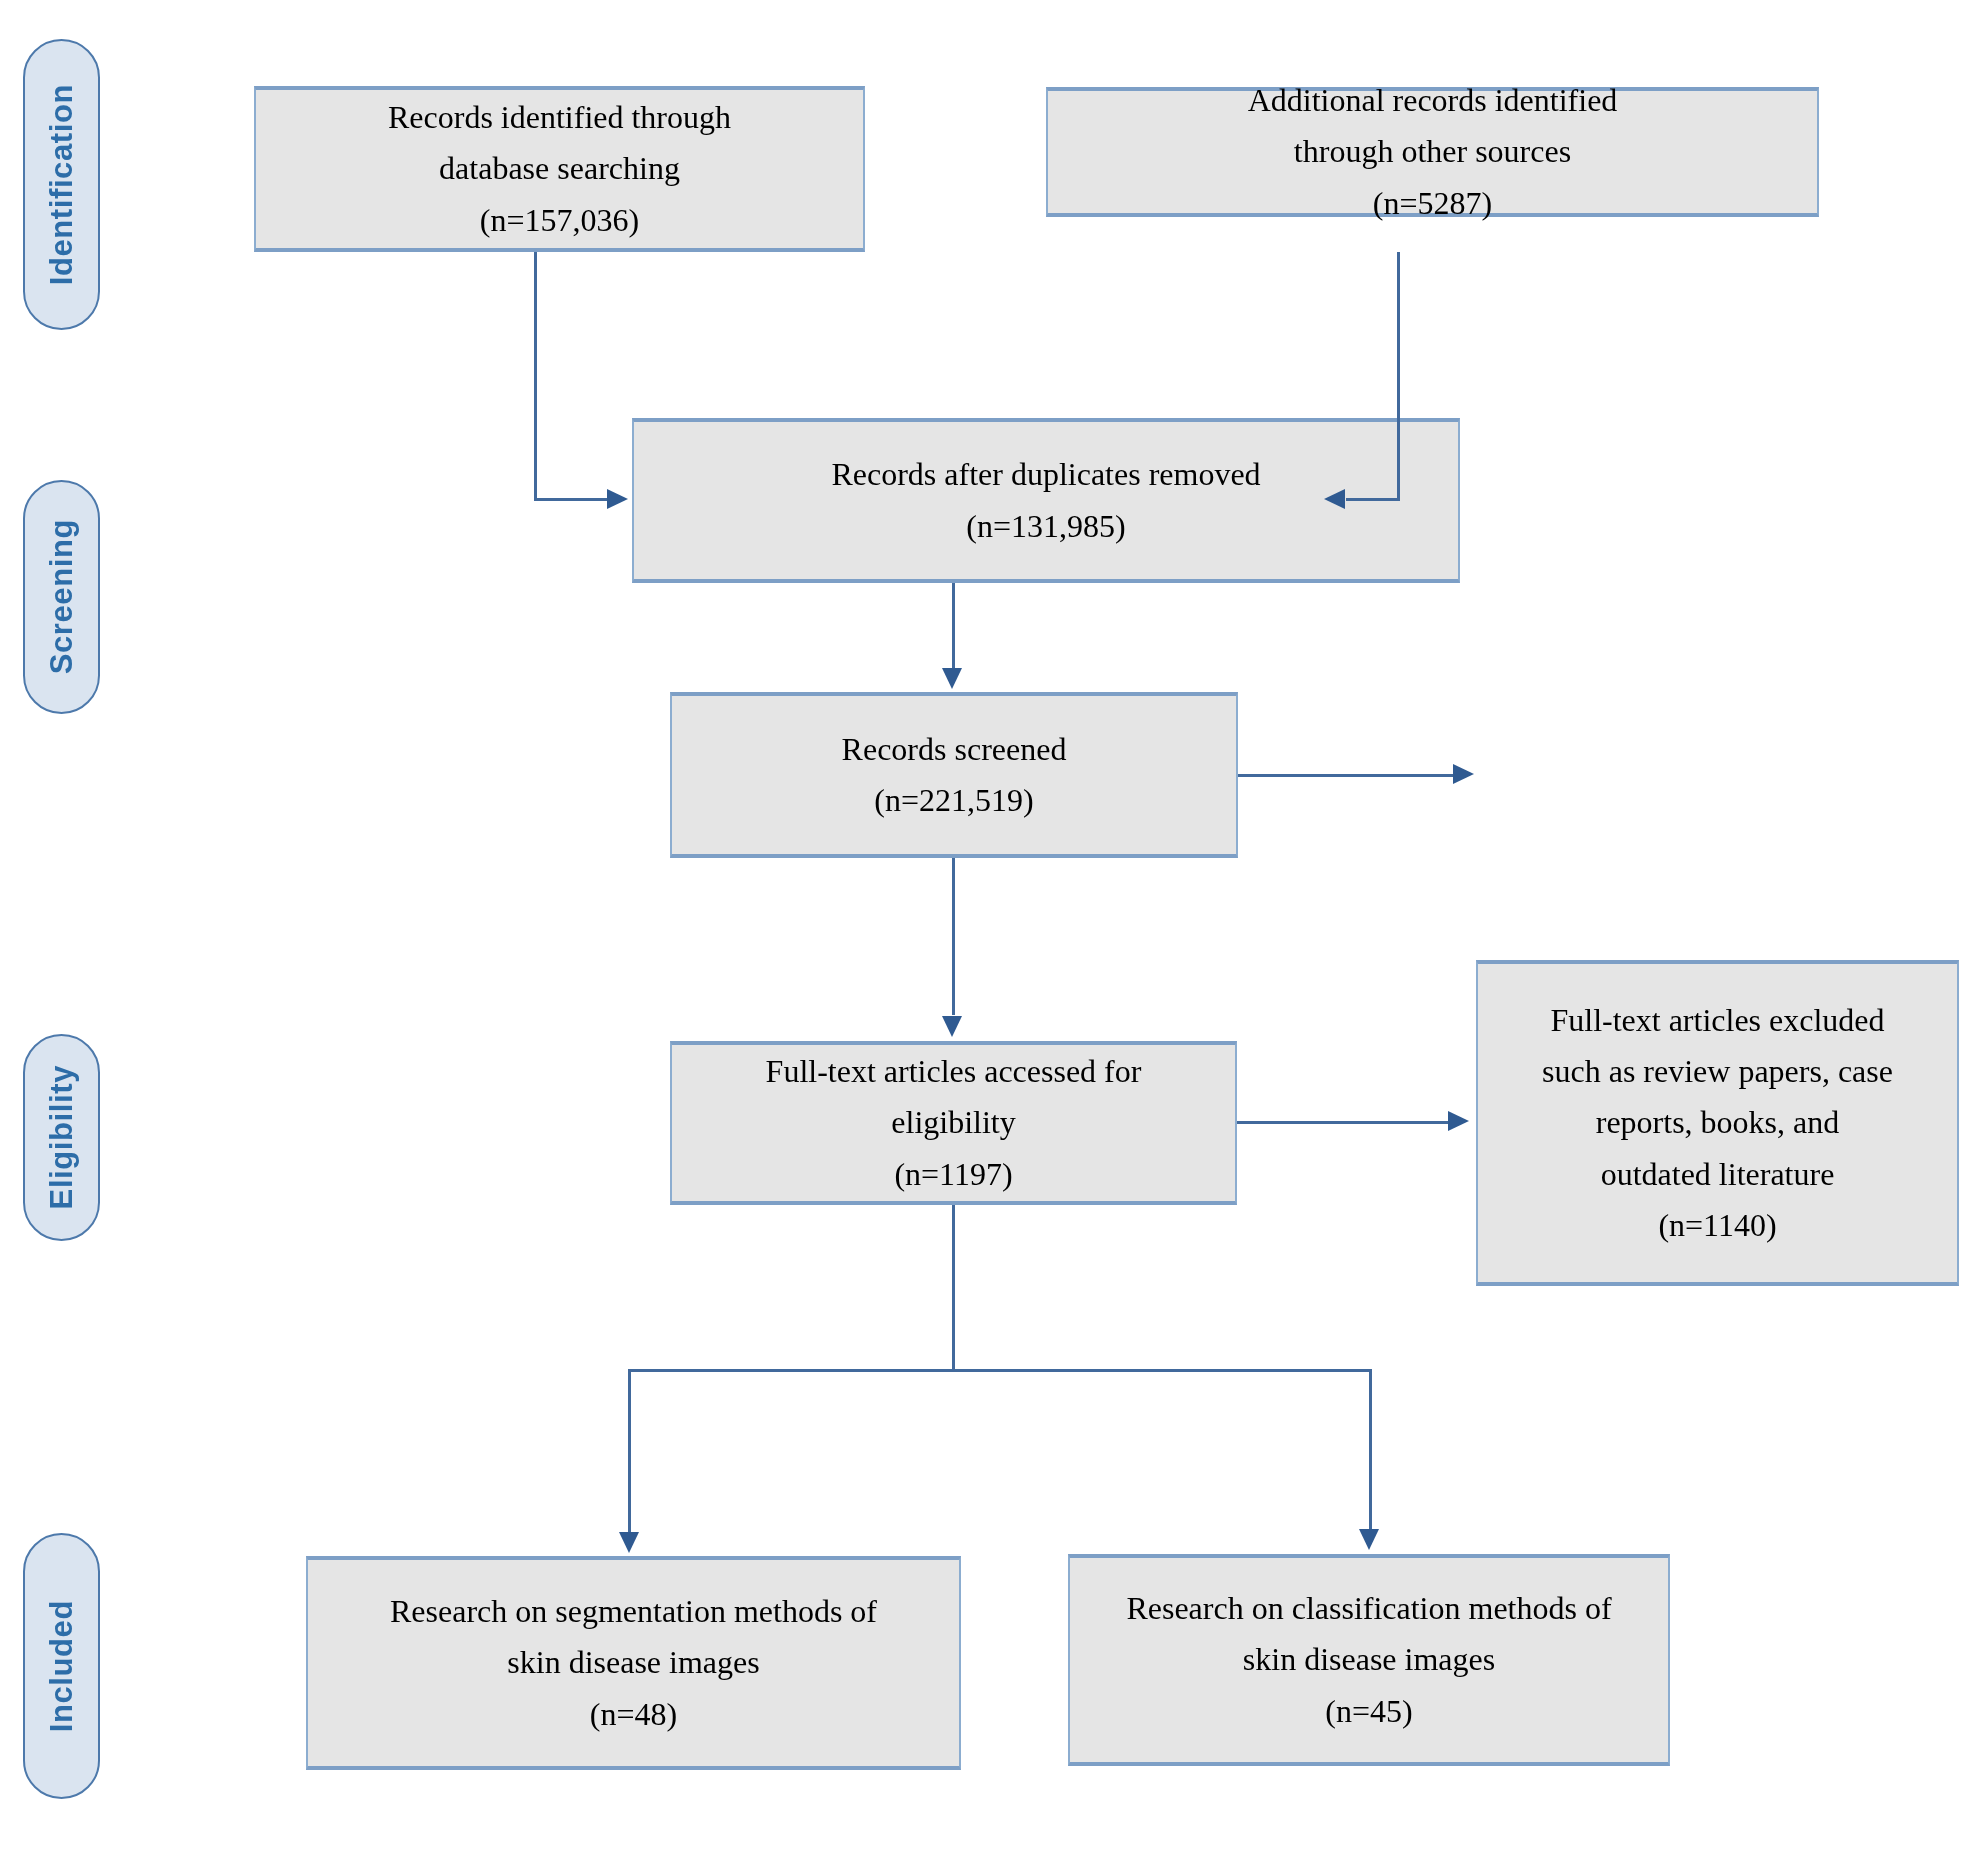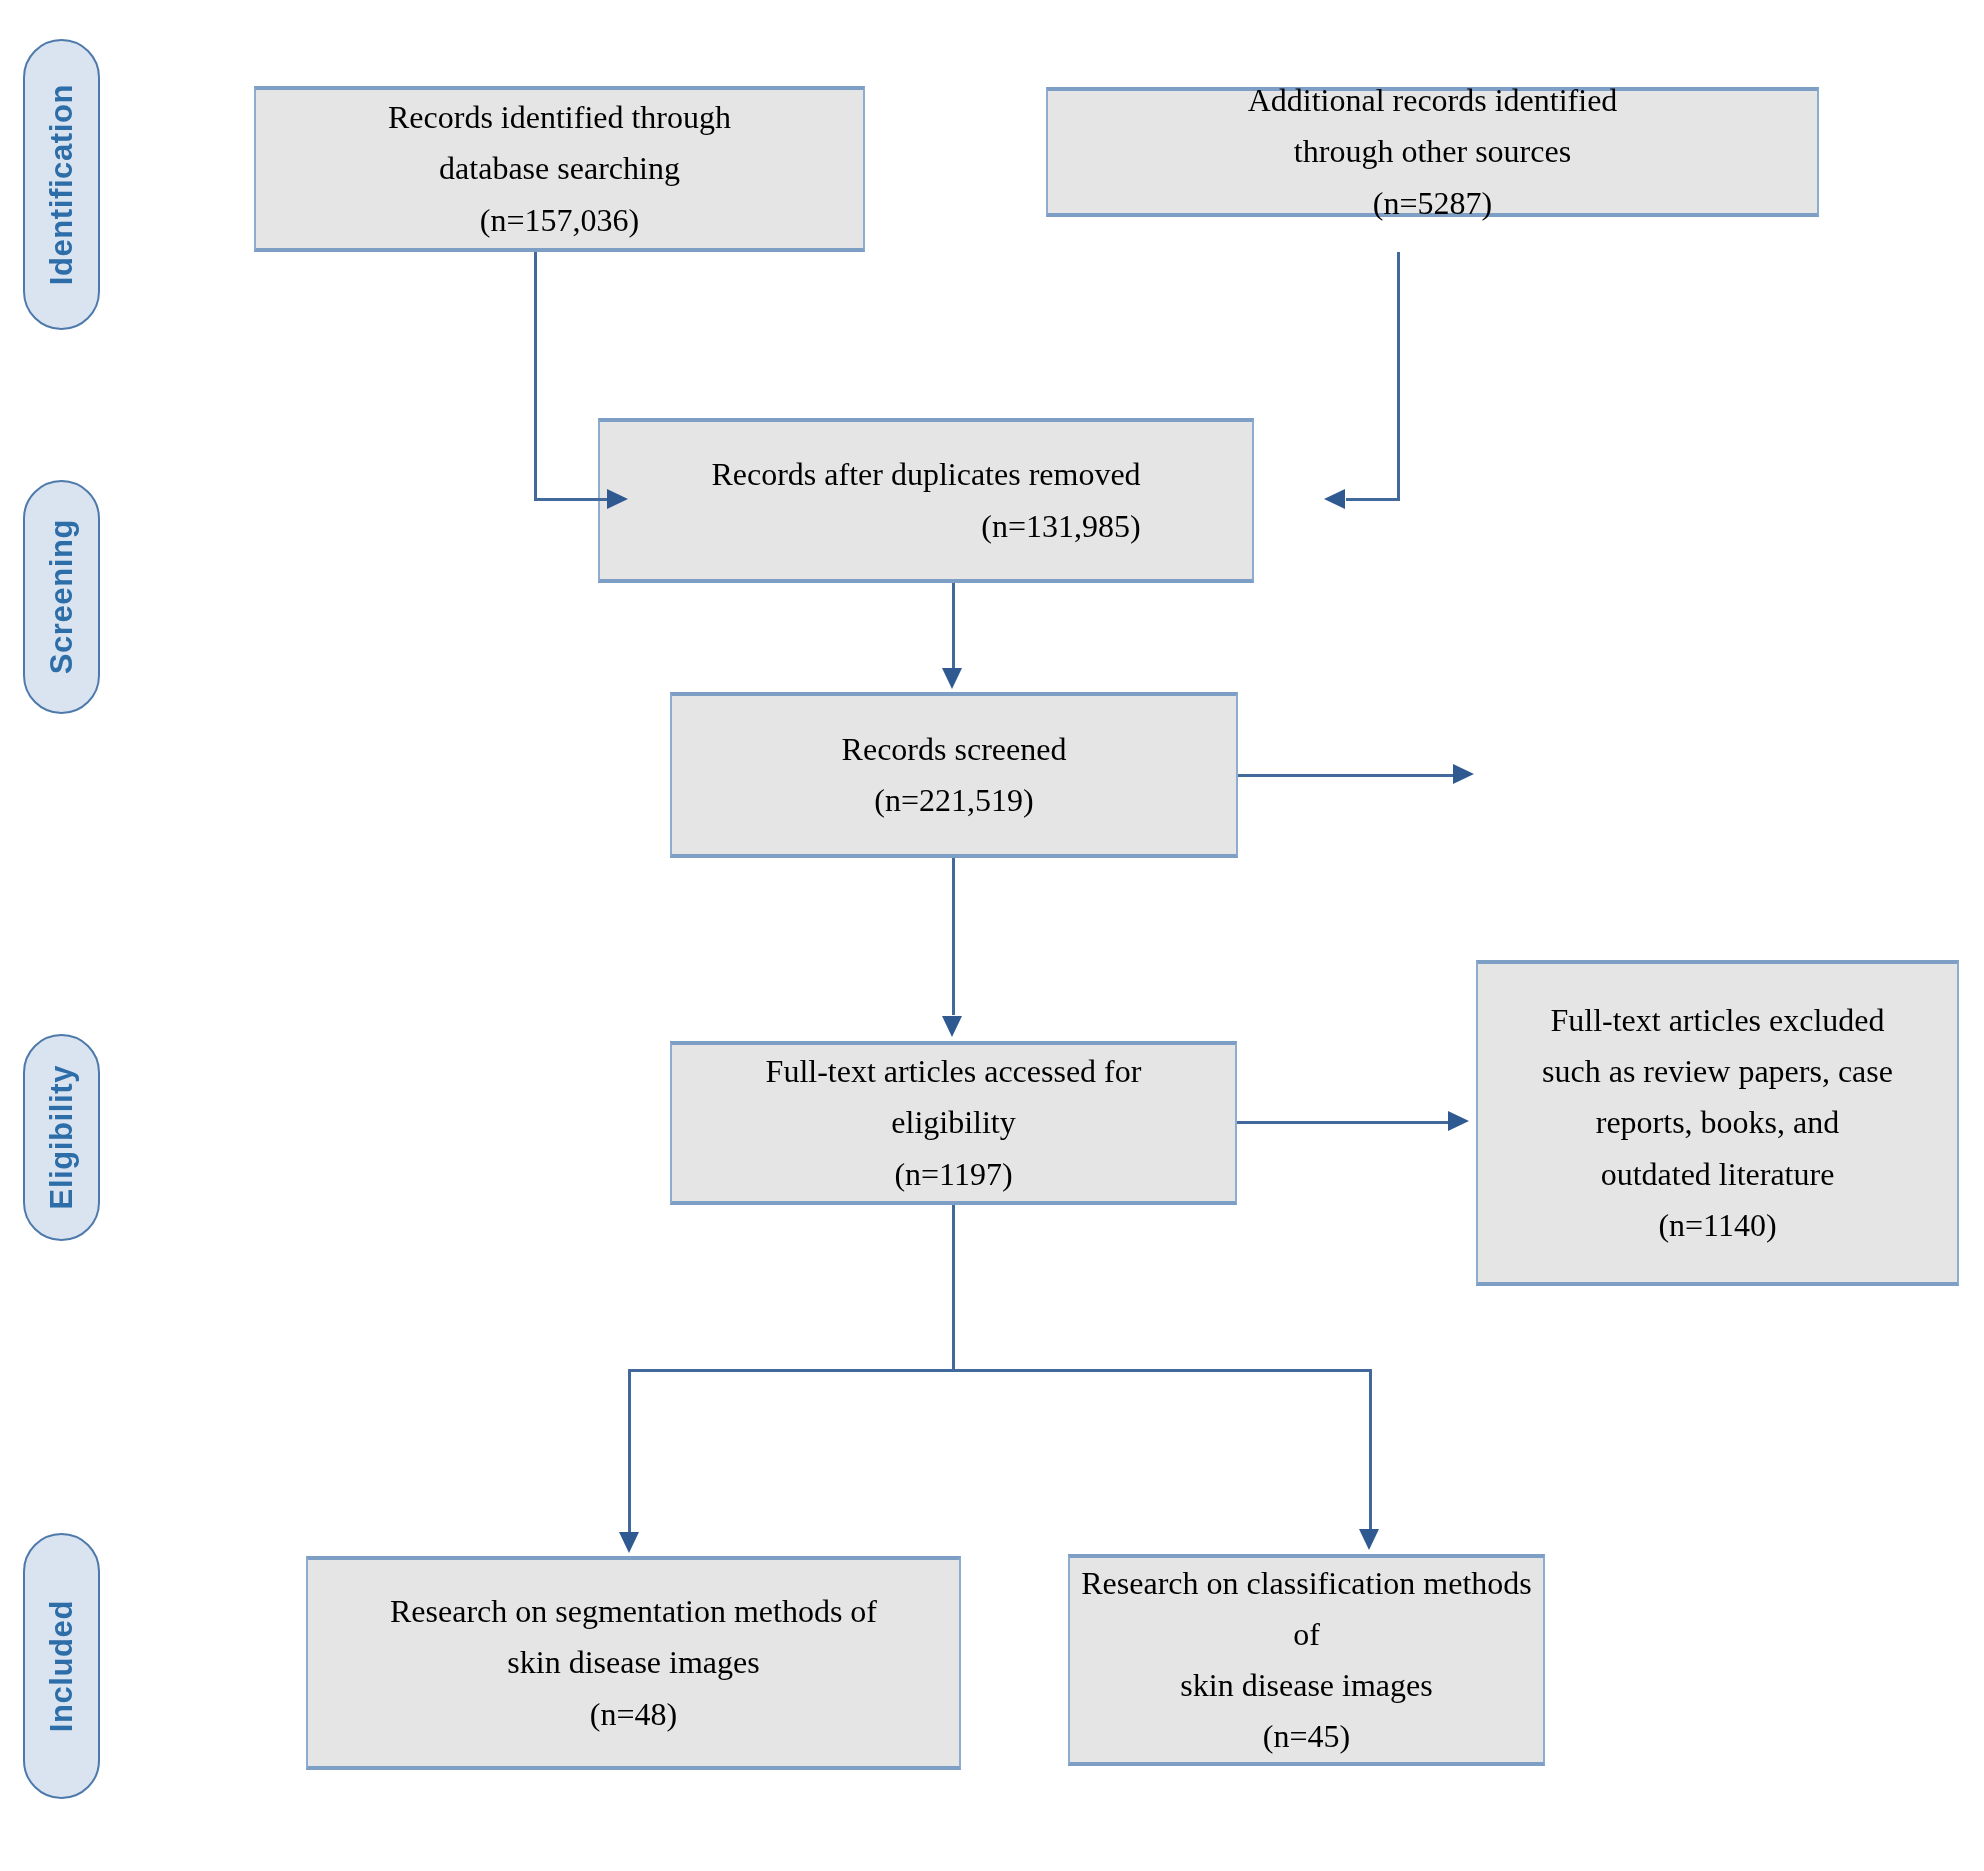--- a/index.html
+++ b/index.html
@@ -56,27 +56,27 @@
   }
   .node-text {
     font-size: 32px;
     line-height: 1.6;
     color: #000000;
     white-space: pre-line;
     padding: 0 8.4px;
   }
   #box-1 { left: 254px;  top: 86px;  width: 611px; height: 166px; }
   #box-2 { left: 1046px; top: 87px;  width: 773px; height: 130px; }
-  #box-3 { left: 598px; top: 418px;  width: 656px; height: 165px; text-align: right; }
+  #box-3 { left: 632px; top: 418px;  width: 828px; height: 165px; }
   #box-4 { left: 670px; top: 692px; width: 568px;  height: 166px; }
   #box-5 { left: 1481px; top: 692px; width: 492px;  height: 166px; }
   #box-6 { left: 670px; top: 1041px; width: 567px;  height: 164px; }
   #box-7 { left: 1476px; top: 960px; width: 483px;  height: 326px; }
   #box-8 { left: 306px;  top: 1556px; width: 655px; height: 214px; }
-  #box-9 { left: 1068px; top: 1554px; width: 477px; height: 212px; }
+  #box-9 { left: 1068px; top: 1554px; width: 602px; height: 212px; }
 
   
   .line { position: absolute; background: #41699c; }
   .vline { width: 3px; }
   .hline { height: 3px; }
 
   .arrow { position: absolute; width: 0; height: 0; }
   .arrow-right { border-top: 10.8px solid transparent; border-bottom: 10.8px solid transparent; border-left: 21.6px solid #2f5a91; }
   .arrow-left  { border-top: 10.8px solid transparent; border-bottom: 10.8px solid transparent; border-right: 21.6px solid #2f5a91; }
   .arrow-down  { border-left: 10.8px solid transparent; border-right: 10.8px solid transparent; border-top: 21.6px solid #2f5a91; }

